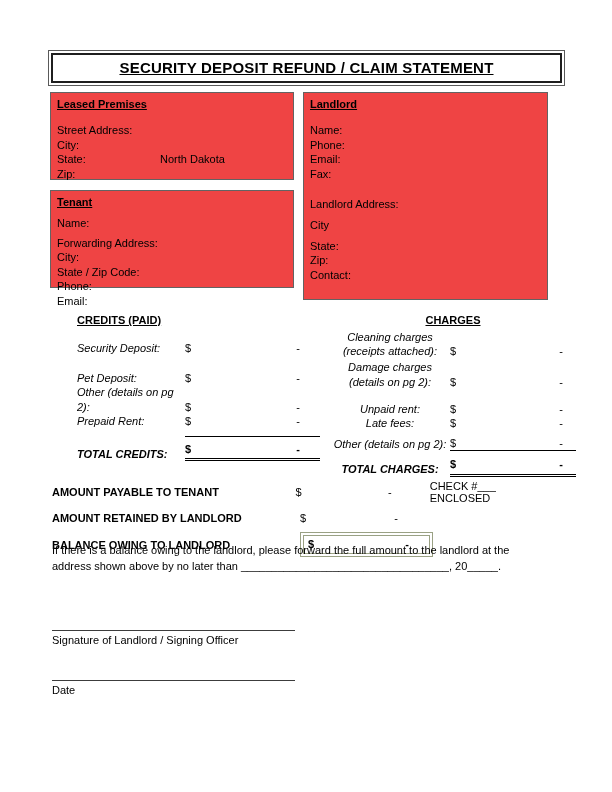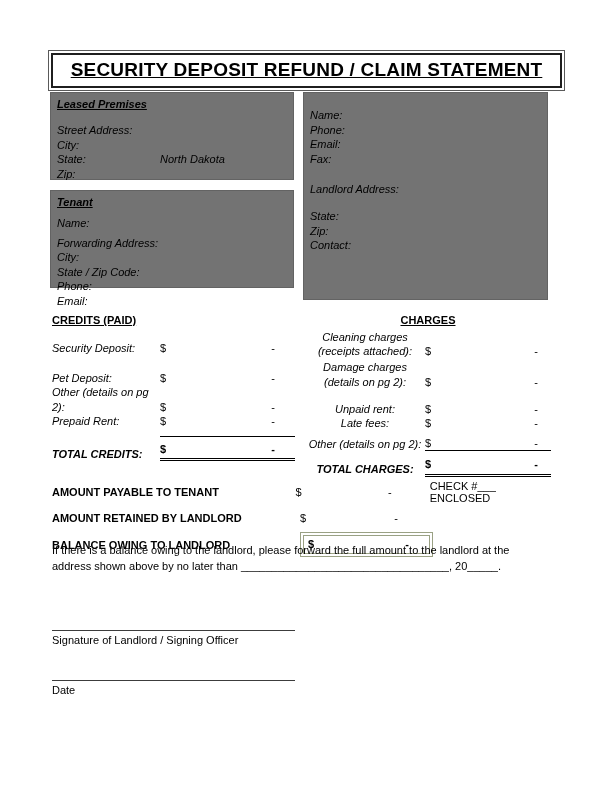--- a/index.html
+++ b/index.html
@@ -5,35 +5,35 @@
   * { box-sizing: border-box; margin: 0; padding: 0; }
   html, body { background: #ffffff; }
   .page {
     position: relative; width: 612px; height: 792px; background: #ffffff;
     font-family: "Liberation Sans", sans-serif; font-size: 11px; color: #000;
     overflow: hidden;
   }
   
   .title-box { position: absolute; left: 48px; top: 50px; width: 517px; border: 1px solid #5a5a5a; padding: 2px; }
   .title-inner { border: 2px solid #1f1f1f; padding: 4px 0 5px; text-align: center; }
-  .title-text { font-weight: bold; font-size: 19px; text-decoration: underline; letter-spacing: 0.2px; }
-
-  
-  .box { position: absolute; border: 1px solid #636363; padding: 4px 6px; background: #737373; font-style: italic; }
+  .title-text { font-weight: bold; font-size: 15px; text-decoration: underline; letter-spacing: 0.2px; }
+
+  
+  .box { position: absolute; border: 1px solid #636363; padding: 4px 6px; background: #ef4444; }
   #leased-box   { left: 50px;  top: 92px;  width: 244px; height: 88px;  }
   #tenant-box   { left: 50px;  top: 190px; width: 244px; height: 98px; }
   #landlord-box { left: 303px; top: 92px;  width: 245px; height: 208px; }
   .heading { font-weight: bold; text-decoration: underline; line-height: 15px; }
   .fline { line-height: 14.6px; white-space: nowrap; }
   .sp11 { height: 11px; } .sp6 { height: 6px; } .sp16 { height: 16px; } .sp5 { height: 5px; }
   .lp-state { display: flex; }
   .lp-lab { width: 103px; }
 
   
-  .moneysec { position: absolute; }
+  .moneysec { position: absolute; margin-left: 25px; }
   #credits { left: 52px; top: 313px; width: 243px; }
   #charges { left: 305px; top: 313px; width: 246px; text-align: center; }
   #credits .heading { margin-bottom: 13px; }
   #charges .heading { margin-bottom: 2px; }
   .mrow { display: flex; align-items: flex-end; }
   .m-label { line-height: 14.2px; font-style: italic; }
   #credits .m-label { width: 108px; }
   #charges .m-label { width: 120px; }
   .m-amt { flex: 1; display: flex; justify-content: space-between; line-height: 14.2px; }
   #credits .m-amt { padding-right: 20px; }
@@ -79,28 +79,30 @@
     <div class="fline">Street Address:</div>
     <div class="fline">City:</div>
     <div class="fline lp-state">
       <span class="lp-lab">State:</span>
       <span>North Dakota</span>
     </div>
     <div class="fline">Zip:</div>
   </div>
 
   <div class="box" id="landlord-box" style="border-color: rgb(99, 99, 99);">
+    <div class="heading">Landlord</div>
     <div class="sp11"></div>
     <div class="fline">Name:</div>
     <div class="fline">Phone:</div>
     <div class="fline">Email:</div>
     <div class="fline">Fax:</div>
     <div class="sp16"></div>
     <div class="fline">Landlord Address:</div>
     <div class="sp6"></div>
+    <div class="fline">City</div>
     <div class="sp6"></div>
     <div class="fline">State:</div>
     <div class="fline">Zip:</div>
     <div class="fline">Contact:</div>
   </div>
 
   <div class="box" id="tenant-box" style="border-color: rgb(99, 99, 99);">
     <div class="heading">Tenant</div>
     <div class="sp6"></div>
     <div class="fline">Name:</div>

